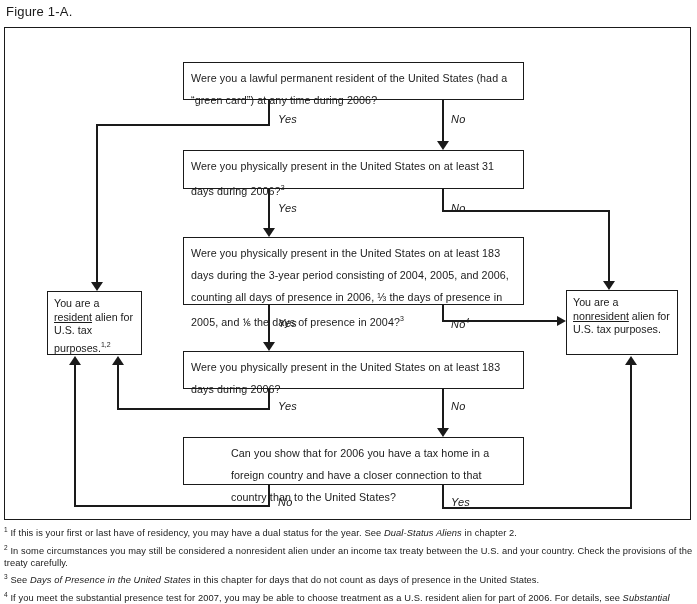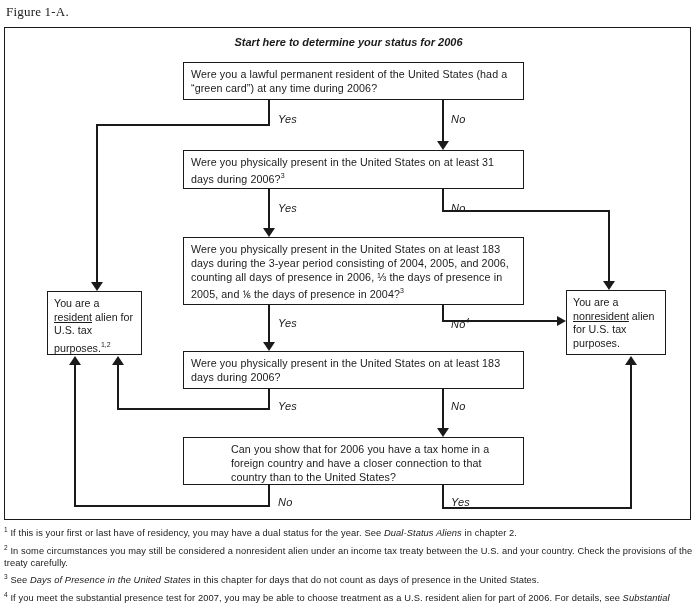--- a/index.html
+++ b/index.html
@@ -1,46 +1,46 @@
 <!DOCTYPE html>
 <html><head>
 <meta charset="utf-8">
 <style>
   html, body { margin:0; padding:0; background:#fff; }
   .page {
     position:relative; width:697px; height:604px; background:#ffffff;
     font-family:"Liberation Sans", sans-serif; color:#1a1a1a; overflow:hidden;
   }
   
-  .title-row { position:absolute; left:6px; top:4px; display:flex; gap:13px; align-items:center; font-size:13px;font-family:Liberation Serif, serif; }
+  .title-row { position:absolute; left:6px; top:4px; display:flex; gap:13px; align-items:center; font-size:13px; }
   .fig-label { font-weight:normal; letter-spacing:0.2px; }
   .fig-title { font-weight:bold; letter-spacing:0.2px; }
 
   
   .frame { position:absolute; left:4px; top:27px; width:687px; height:493px; border:1.5px solid #1a1a1a; box-sizing:border-box; }
 
   .start-text { position:absolute; left:4px; top:36px; width:689px; text-align:center;
     font-size:11px; font-weight:bold; font-style:italic; }
 
   
   .qbox { position:absolute; left:183px; width:341px; box-sizing:border-box;
     border:1.5px solid #1a1a1a; background:#fff; padding:4px 7px;
-    font-size:10.7px; line-height:14px; letter-spacing:0.1px; }
+    font-size:10.7px; line-height:22px; letter-spacing:0.1px; }
   #q1 { top:62px;  height:38px; }
   #q2 { top:150px; height:39px; }
   #q3 { top:237px; height:68px; }
   #q4 { top:351px; height:38px; }
   #q5 { top:437px; height:48px;padding-left:47px; }
   .qsup { font-size:7px; }
 
   
   .rbox { position:absolute; box-sizing:border-box; border:1.5px solid #1a1a1a; background:#fff;
     padding:5px 6px; font-size:10.7px; line-height:13.5px; }
   #res-resident    { left:47px;  top:291px; width:95px; height:64px; }
-  #res-nonresident { left:566px; top:290px; width:100px; height:65px; }
+  #res-nonresident { left:566px; top:290px; width:112px; height:65px; }
   .u { text-decoration:underline; }
   .rsup { font-size:7px; }
 
   
   .blabel { position:absolute; font-size:11px; font-style:italic; letter-spacing:0.2px;margin-top:8px; }
   #lb-q1-yes { left:278px; top:105px; }  #lb-q1-no { left:451px; top:105px; }
   #lb-q2-yes { left:278px; top:194px; }  #lb-q2-no { left:451px; top:194px; }
   #lb-q3-yes { left:278px; top:309px; }  #lb-q3-no { left:451px; top:309px; }
   #lb-q4-yes { left:278px; top:392px; }  #lb-q4-no { left:451px; top:392px; }
   #lb-q5-no  { left:278px; top:488px; }  #lb-q5-yes{ left:451px; top:488px; }
@@ -95,21 +95,20 @@
 </head>
 <body>
 
 <div class="page">
 
   <div class="title-row">
     <span class="fig-label">Figure 1-A.</span>
   </div>
 
   <div class="frame"></div>
-  <div class="start-text">Start here to determine your status for 2006</div>
 
   <div class="qbox" id="q1">
     <span>Were you a lawful permanent resident of the United States (had a “green card”) at any time during 2006?</span>
   </div>
   <div class="qbox" id="q2">
     <span>Were you physically present in the United States on at least 31 days during 2006?</span><sup class="qsup">3</sup>
   </div>
   <div class="qbox" id="q3">
     <span>Were you physically present in the United States on at least 183 days during the 3-year period consisting of 2004, 2005, and 2006, counting all days of presence in 2006, ⅓ the days of presence in 2005, and ⅙ the days of presence in 2004?</span><sup class="qsup">3</sup>
   </div>

